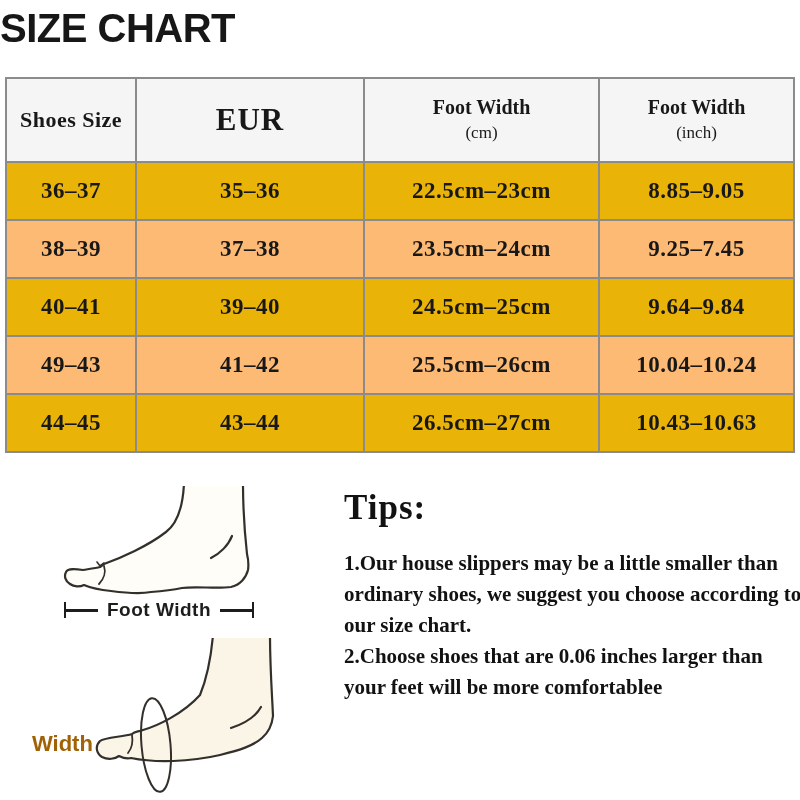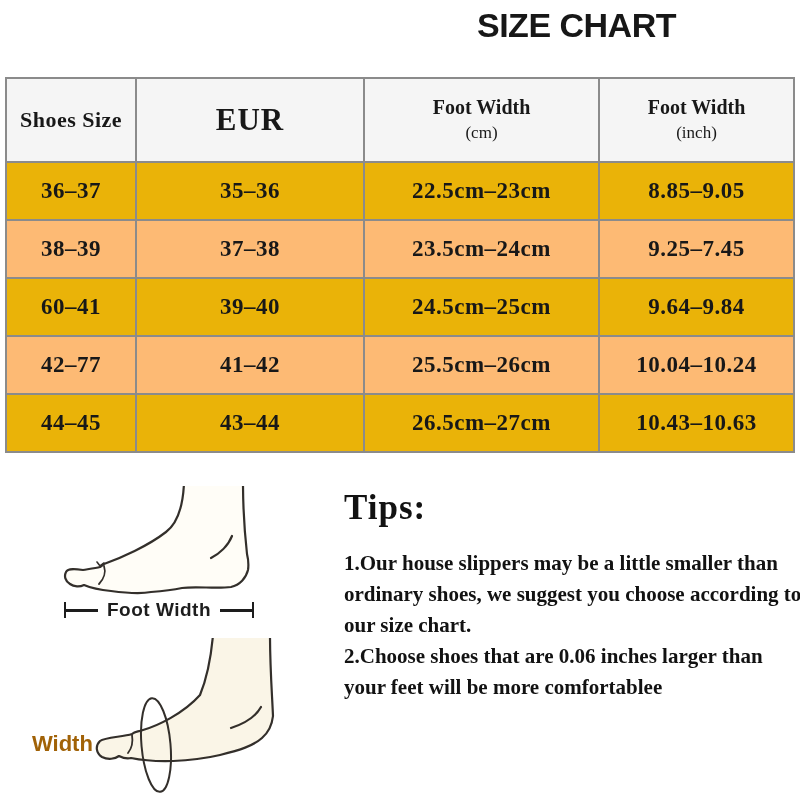--- a/index.html
+++ b/index.html
@@ -1,22 +1,22 @@
 <!DOCTYPE html>
 <html><head>
 <meta charset="utf-8">
 <style>
   html,body{margin:0;padding:0;background:#ffffff;}
   body{width:800px;height:800px;position:relative;overflow:hidden;
        font-family:"Liberation Sans","DejaVu Sans",sans-serif;color:#161616;}
 
   .page-title{
-    position:absolute;top:6px;left:0;width:676px;text-align:right;
+    position:absolute;top:6px;left:0;width:676px;text-align:left;
     font-family:"Liberation Sans","DejaVu Sans",sans-serif;
-    font-size:34px;font-weight:800;letter-spacing:-0.5px;color:#171717;
+    font-size:40px;font-weight:800;letter-spacing:-0.5px;color:#171717;
   }
 
   
   table.size-table{
     position:absolute;left:5px;top:77px;width:788px;
     border-collapse:collapse;table-layout:fixed;
     font-family:"Liberation Serif","DejaVu Serif",serif;
   }
   .size-table th,.size-table td{
     border:2px solid #8b8b8b;text-align:center;vertical-align:middle;
@@ -98,27 +98,27 @@
       <td>22.5cm–23cm</td>
       <td>8.85–9.05</td>
     </tr>
     <tr class="row-light">
       <td>38–39</td>
       <td>37–38</td>
       <td>23.5cm–24cm</td>
       <td>9.25–7.45</td>
     </tr>
     <tr class="row-cream">
-      <td>60–41</td>
+      <td>40–41</td>
       <td>39–40</td>
       <td>24.5cm–25cm</td>
       <td>9.64–9.84</td>
     </tr>
     <tr class="row-light">
-      <td>42–77</td>
+      <td>49–43</td>
       <td>41–42</td>
       <td>25.5cm–26cm</td>
       <td>10.04–10.24</td>
     </tr>
     <tr class="row-cream">
       <td>44–45</td>
       <td>43–44</td>
       <td>26.5cm–27cm</td>
       <td>10.43–10.63</td>
     </tr>

